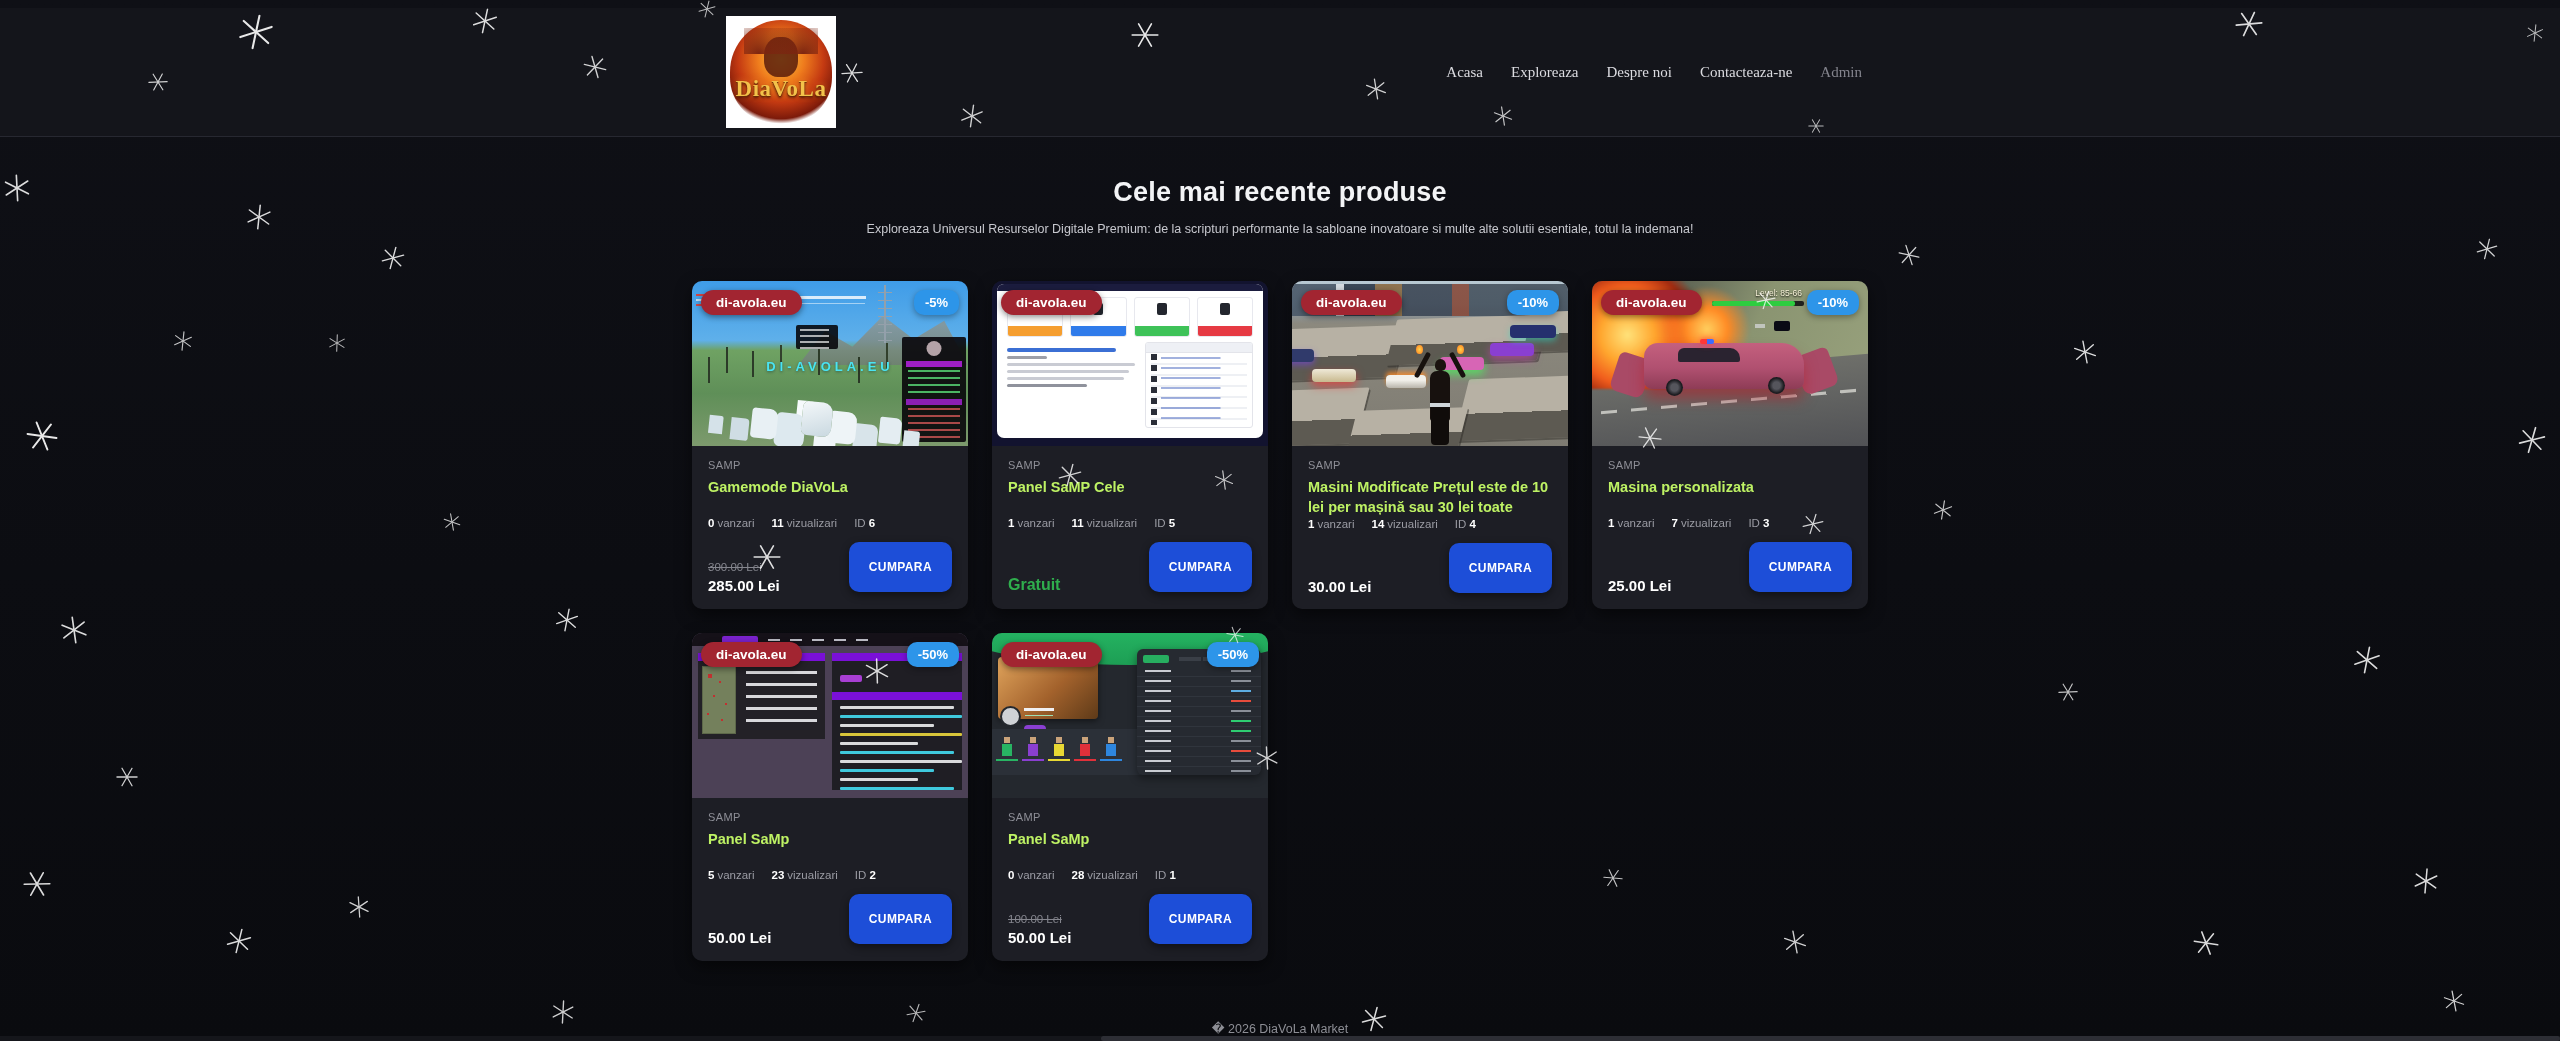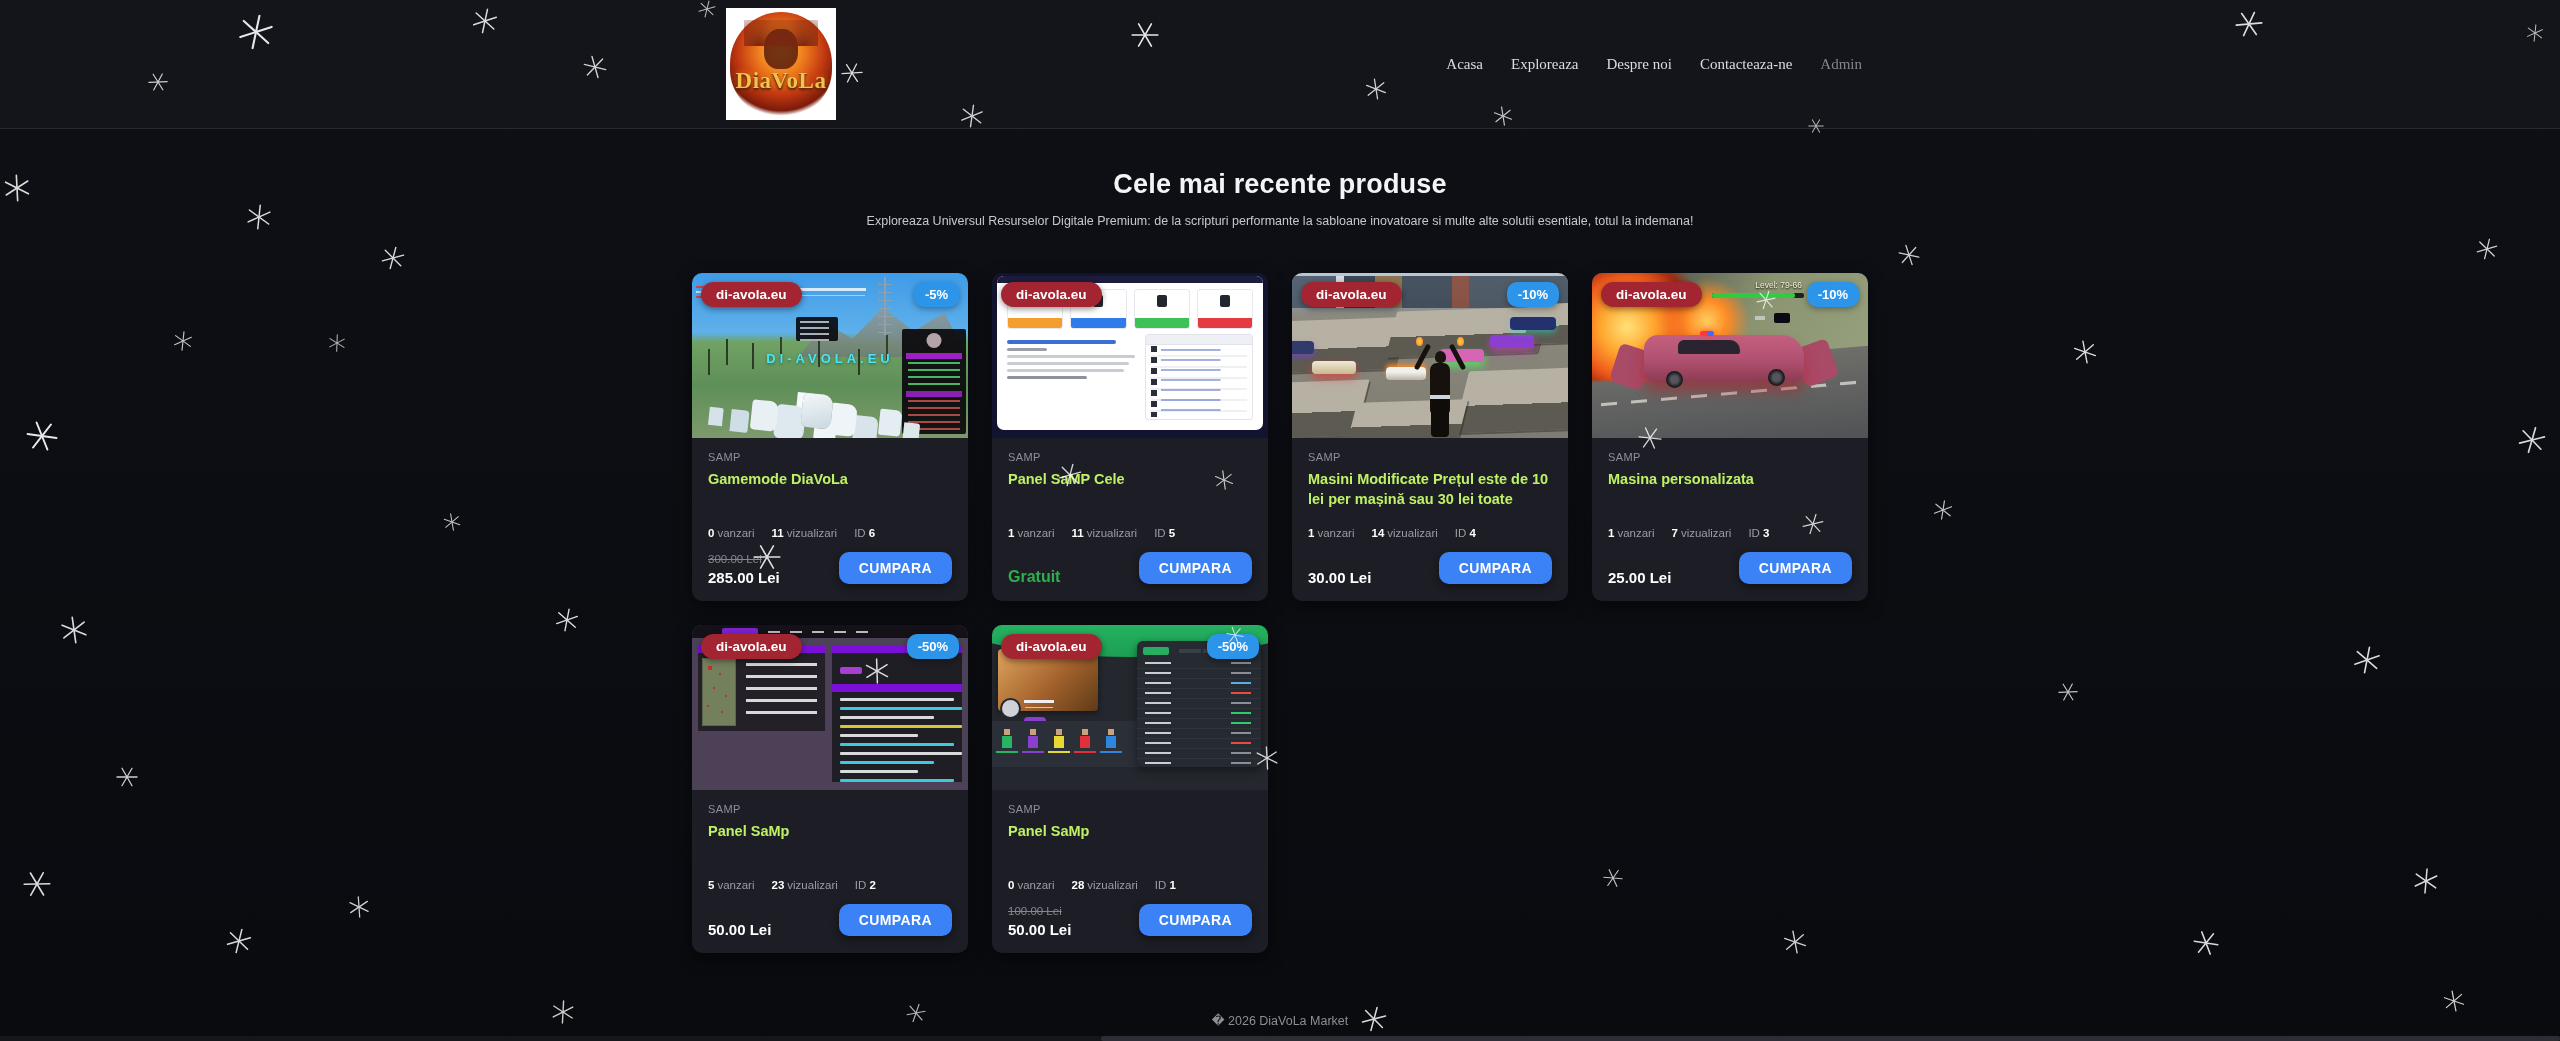--- a/index.html
+++ b/index.html
@@ -10,21 +10,21 @@
     color:#e8e8ec;
   }
   
   #flakes{position:absolute;inset:0;z-index:40;pointer-events:none;}
   .flake{position:absolute;}
   
   .site-header{
     position:relative;z-index:10;height:128px;background:#14151b;
     border-bottom:1px solid #272831;
   }
-  .header-inner{width:1176px;height:100%;margin:0 auto;display:flex;justify-content:space-between;padding:8px 6px;box-sizing:border-box;}
+  .header-inner{width:1176px;height:100%;margin:8px auto;display:flex;justify-content:space-between;padding:8px 6px;box-sizing:border-box;}
   .logo-box{width:110px;height:112px;background:#ffffff;margin-left:28px;display:flex;align-items:center;justify-content:center;position:relative;cursor:pointer;overflow:hidden;}
   .logo-art{
     position:absolute;inset:4px;
     background:
       radial-gradient(circle at 50% 38%,#f7c83d 0%,#ef7c1d 28%,#c43a12 52%,#7c1a0a 72%,rgba(255,255,255,0) 78%);
     border-radius:50% 50% 45% 45%;
   }
   .logo-art::before{content:"";position:absolute;left:50%;top:16%;width:34px;height:40px;transform:translateX(-50%);
     background:#5a1c0c;border-radius:45% 45% 40% 40%;opacity:.85;}
   .logo-art::after{content:"";position:absolute;left:14%;right:14%;top:8%;height:26px;
@@ -63,22 +63,22 @@
   .cat{font-size:11px;color:#8e8f97;letter-spacing:.4px;margin-bottom:7px;}
   .ptitle{font-size:14.5px;font-weight:700;color:#bef264;line-height:1.35;}
   .fill{flex:1;}
   .stats{display:flex;gap:17px;font-size:11.5px;color:#9b9ca4;margin-bottom:13px;align-items:baseline;}
   .stats b{color:#fff;font-weight:700;margin-right:3px;}
   .price-row{display:flex;justify-content:space-between;align-items:flex-end;}
   .old-price{font-size:11.5px;color:#85868e;text-decoration:line-through;margin-bottom:4px;}
   .price{font-size:15px;font-weight:700;color:#fff;}
   .price.free{color:#2fae4d;font-size:16px;}
   .buy-btn{
-    background:#3b82f6;color:#fff;border:none;border-radius:10px;
-    padding:8px 20px;font-size:14px;font-weight:700;letter-spacing:.4px;
+    background:#1d4ed8;color:#fff;border:none;border-radius:10px;
+    padding:18px 20px;font-size:12px;font-weight:700;letter-spacing:.4px;
     font-family:inherit;cursor:pointer;margin-bottom:2px;
     box-shadow:0 3px 9px rgba(0,0,0,.45);
   }
   
   .site-footer{position:relative;z-index:5;text-align:center;margin-top:60px;font-size:12.5px;color:#8d8e95;}
   .hscroll{position:absolute;left:0;right:0;bottom:0;height:5px;background:#15161b;z-index:50;}
   .hscroll .thumb{position:absolute;left:43%;right:0;top:0;bottom:0;background:#2d2e35;border-radius:3px;cursor:pointer;}
 
   
   
@@ -756,21 +756,21 @@
   <div class="card">
     <div class="card-img img-masina">
       <div class="mc-road"></div>
       <div class="mc-fire"></div>
       <div class="mc-fire2"></div>
       <div class="mc-door-l"></div>
       <div class="mc-door-r"></div>
       <div class="mc-car"></div>
       <div class="mc-wheel1"></div>
         <div class="mc-wheel2"></div>
-      <div class="mc-level">Level: 79-66</div>
+      <div class="mc-level">Level: 85-66</div>
       <div class="mc-levelbar"></div>
       <div class="mc-tag"></div>
       <span class="badge-site">di-avola.eu</span>
       <span class="badge-disc">-10%</span>
     </div>
     <div class="card-body">
       <div class="cat">SAMP</div>
       <div class="ptitle">Masina personalizata</div>
       <div class="fill"></div>
       <div class="stats">

